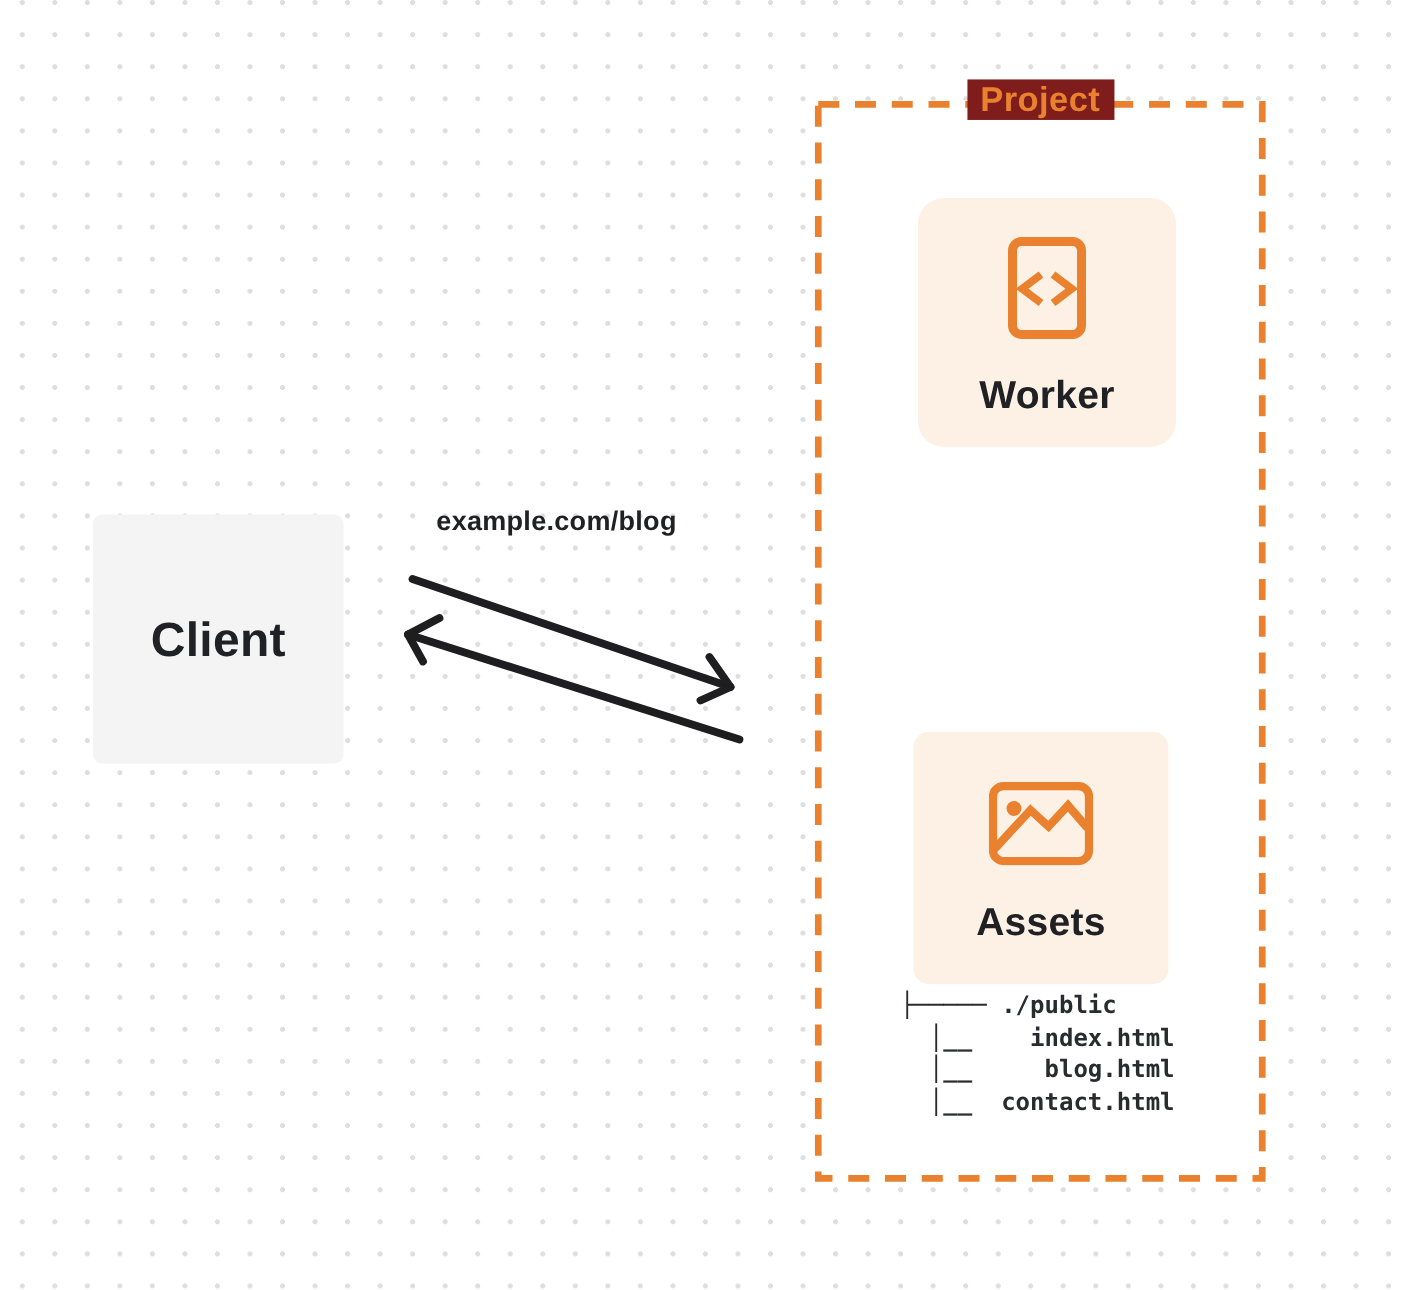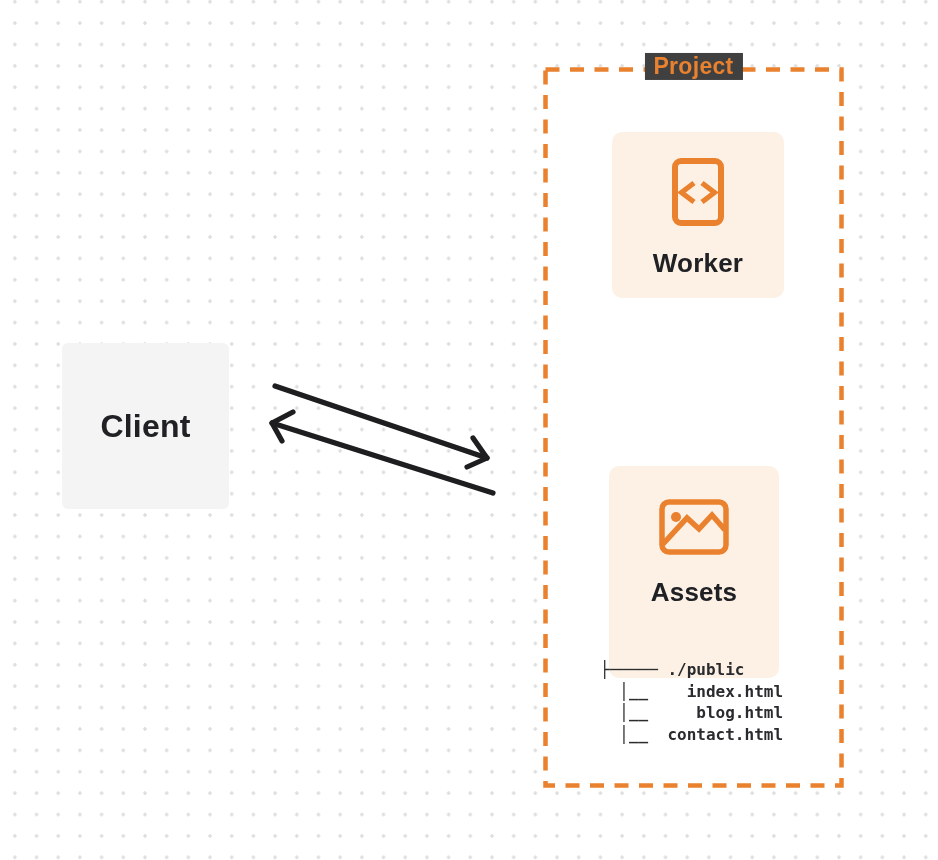--- a/index.html
+++ b/index.html
@@ -59,37 +59,37 @@
   .dashed-border rect {
     fill: none;
     stroke: var(--accent, #e9812e);
     stroke-width: 4.5;
     stroke-dasharray: 14 10.5;
   }
   .project-label {
     position: absolute;
     top: 0; left: 50%;
     transform: translate(-50%, -52%);
-    background: #404040;
+    background: #7f1d1d;
     padding: 0 9px;
     color: var(--accent, #e9812e);
     font-size: 23px; font-weight: bold;
     letter-spacing: 0.3px;
     white-space: nowrap;
   }
 
   .card {
     position: absolute;
     background: var(--card-bg, #fcf1e4);
     border-radius: 10px;
     display: flex; flex-direction: column; align-items: center;
     color: var(--accent, #e9812e);
   }
-  .worker-card { left: 69px; top: 65px;  width: 172px; height: 166px; }
-  .assets-card { left: 66px; top: 399px; width: 170px; height: 212px; }
+  .worker-card { left: 69px; top: 65px;  width: 172px; height: 166px; border-radius: 17px; }
+  .assets-card { left: 66px; top: 421px; width: 170px; height: 168px; }
 
   .card svg { display: block; }
   .worker-icon { margin-top: 26px; }
   .assets-icon { margin-top: 33px; }
   .icon-stroke { fill: none; stroke: currentColor; }
   .worker-icon rect { stroke-width: 6; }
   .worker-icon path { stroke-width: 5.2; }
   .assets-icon rect { stroke-width: 5.5; }
   .assets-icon path { stroke-width: 5.5; }
   .assets-icon circle { fill: currentColor; stroke: none; }
@@ -126,20 +126,21 @@
     <g>
       <path d="M493 493 L272 423"></path>
       <path d="M293 412 L272 423 L282 441"></path>
     </g>
   </svg>
 
   <div class="client-box">
     <span class="client-label">Client</span>
   </div>
 
+  <div class="request-label">example.com/blog</div>
 
   <div class="project-box">
 
     <svg class="dashed-border" width="301" height="721" viewBox="0 0 301 721">
       <rect x="2.5" y="2.5" width="296" height="716"></rect>
     </svg>
 
     <div class="project-label">Project</div>
 
     <div class="card worker-card">

